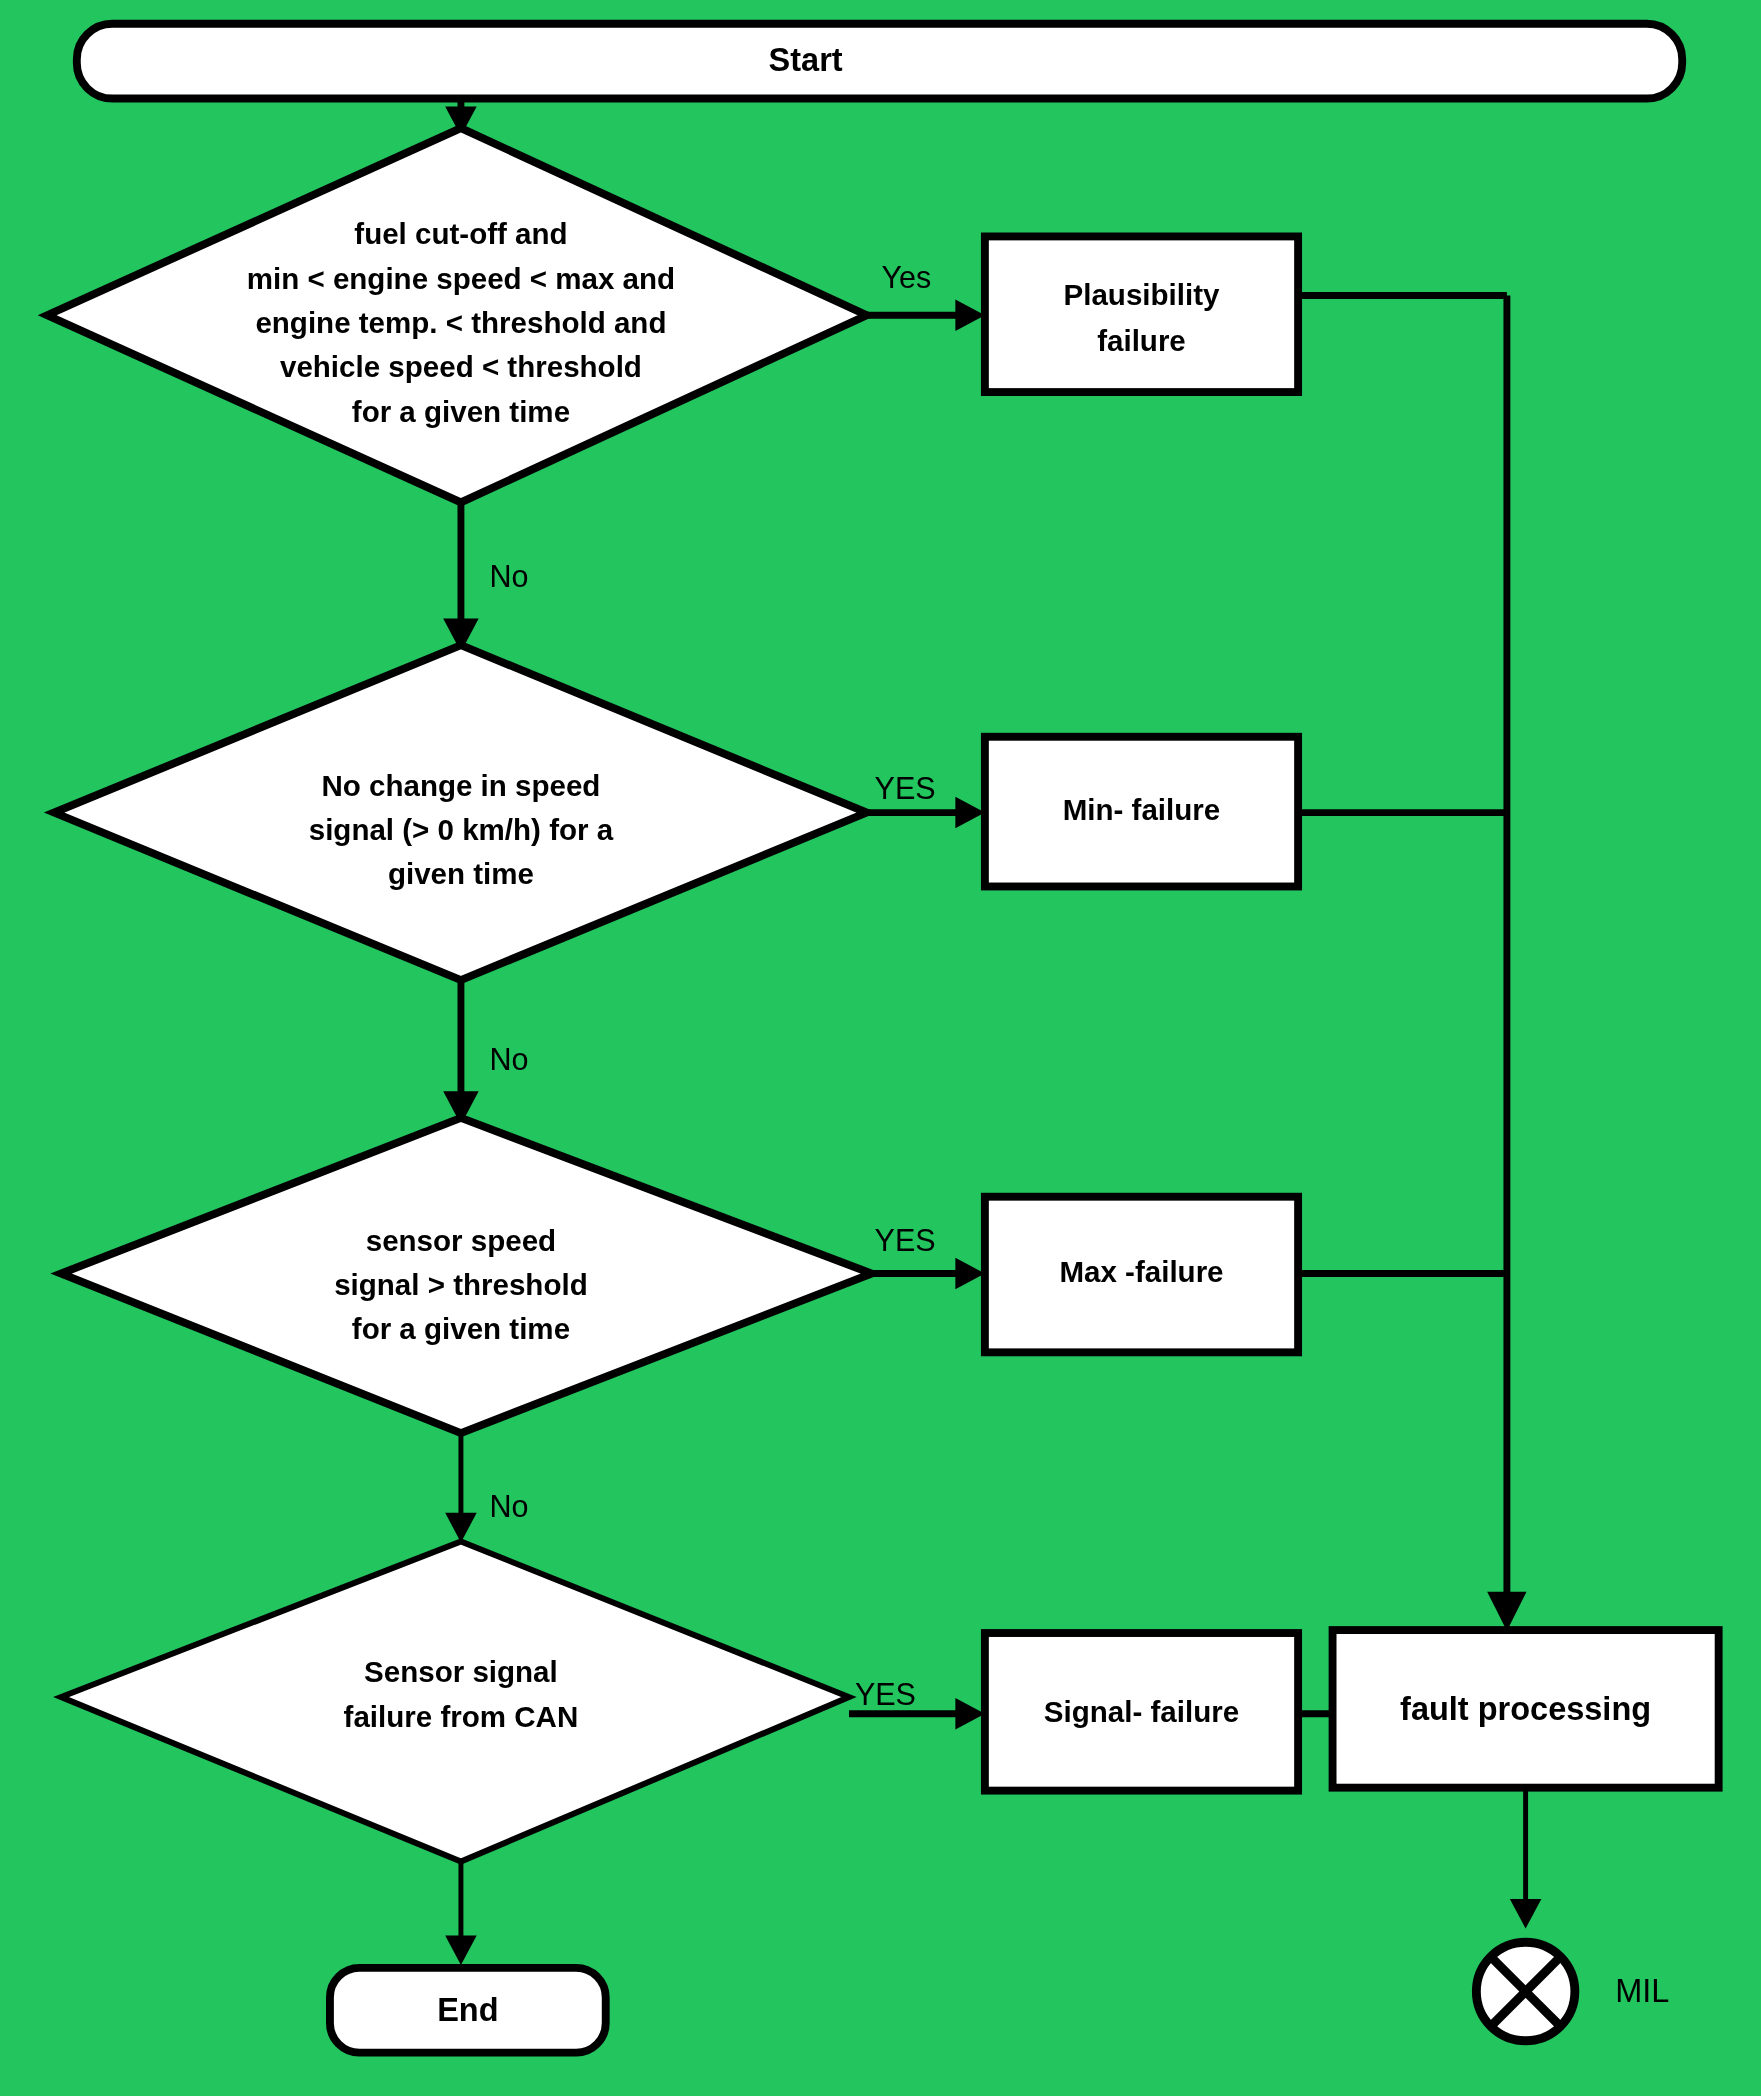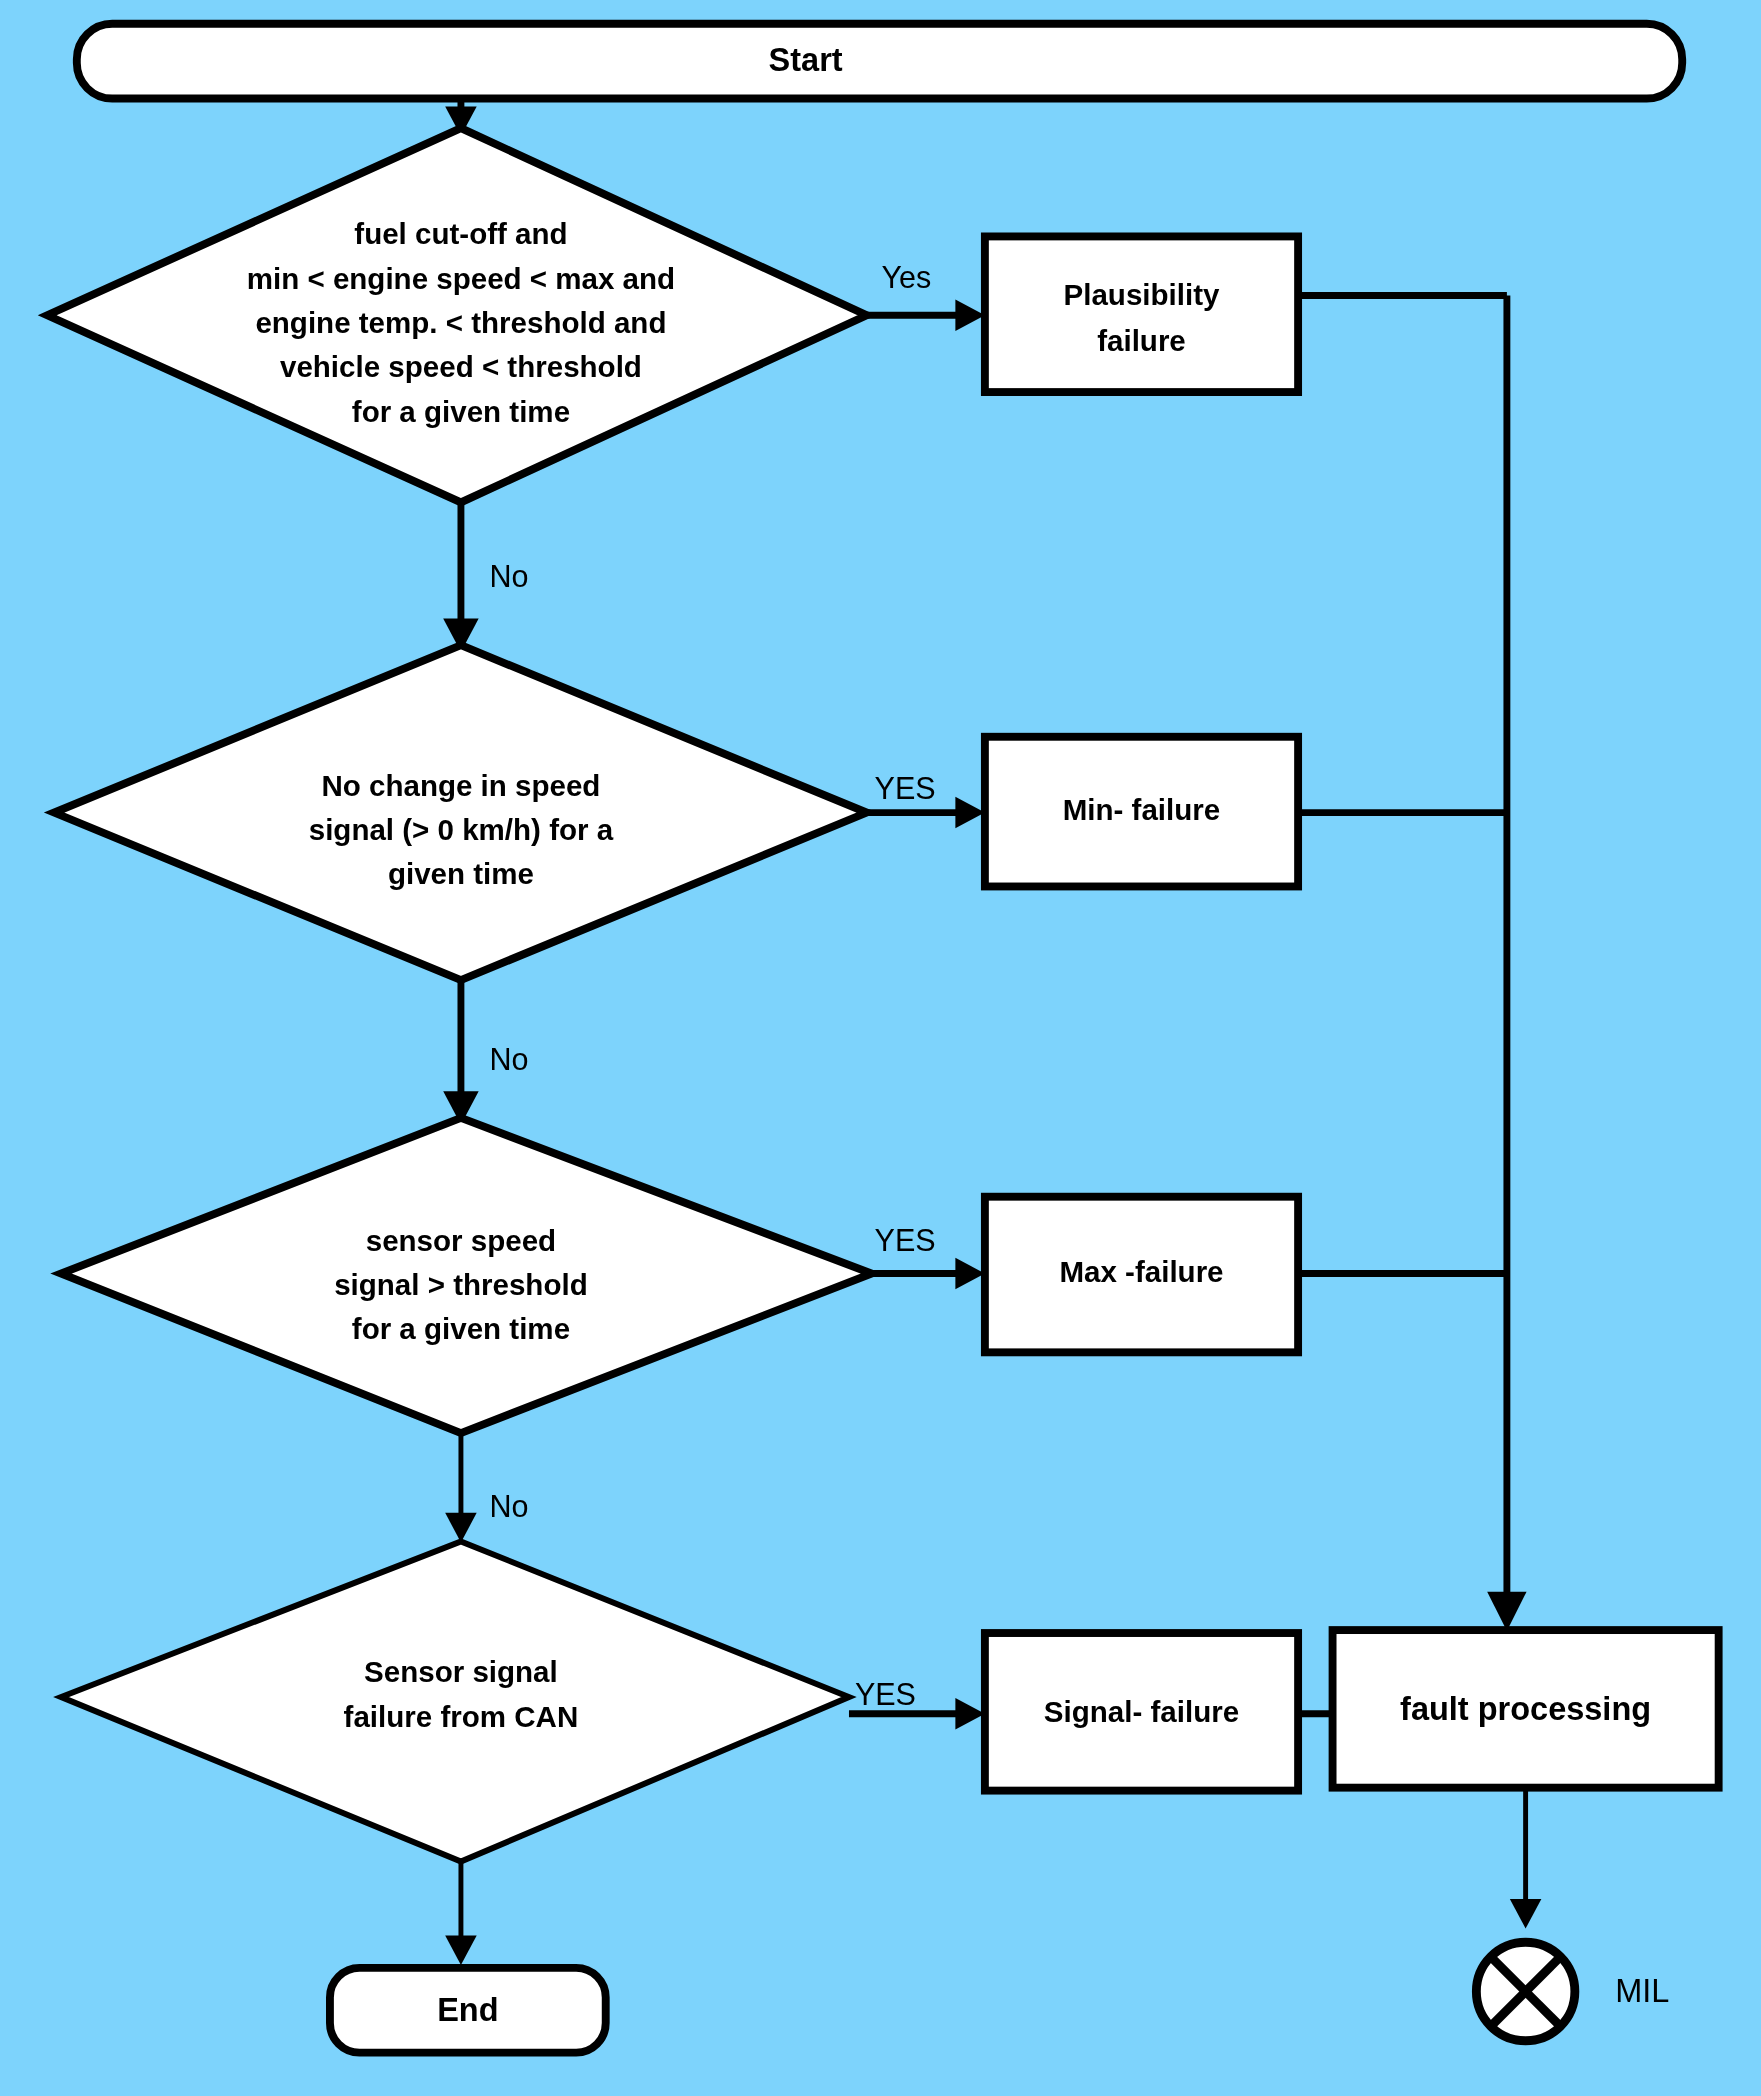--- a/index.html
+++ b/index.html
@@ -7,21 +7,21 @@
     padding: 0;
     background: #ffffff;
   }
   body {
     font-family: "Liberation Sans", sans-serif;
   }
   #flowchart-root {
     position: relative;
     width: 1761px;
     height: 2096px;
-    background: #7dd3fc;
+    background: #22c55e;
     overflow: hidden;
   }
   svg.chart-canvas {
     display: block;
     width: 1761px;
     height: 2096px;
   }
   .shape-stroke {
     fill: #ffffff;
     stroke: #000000;

